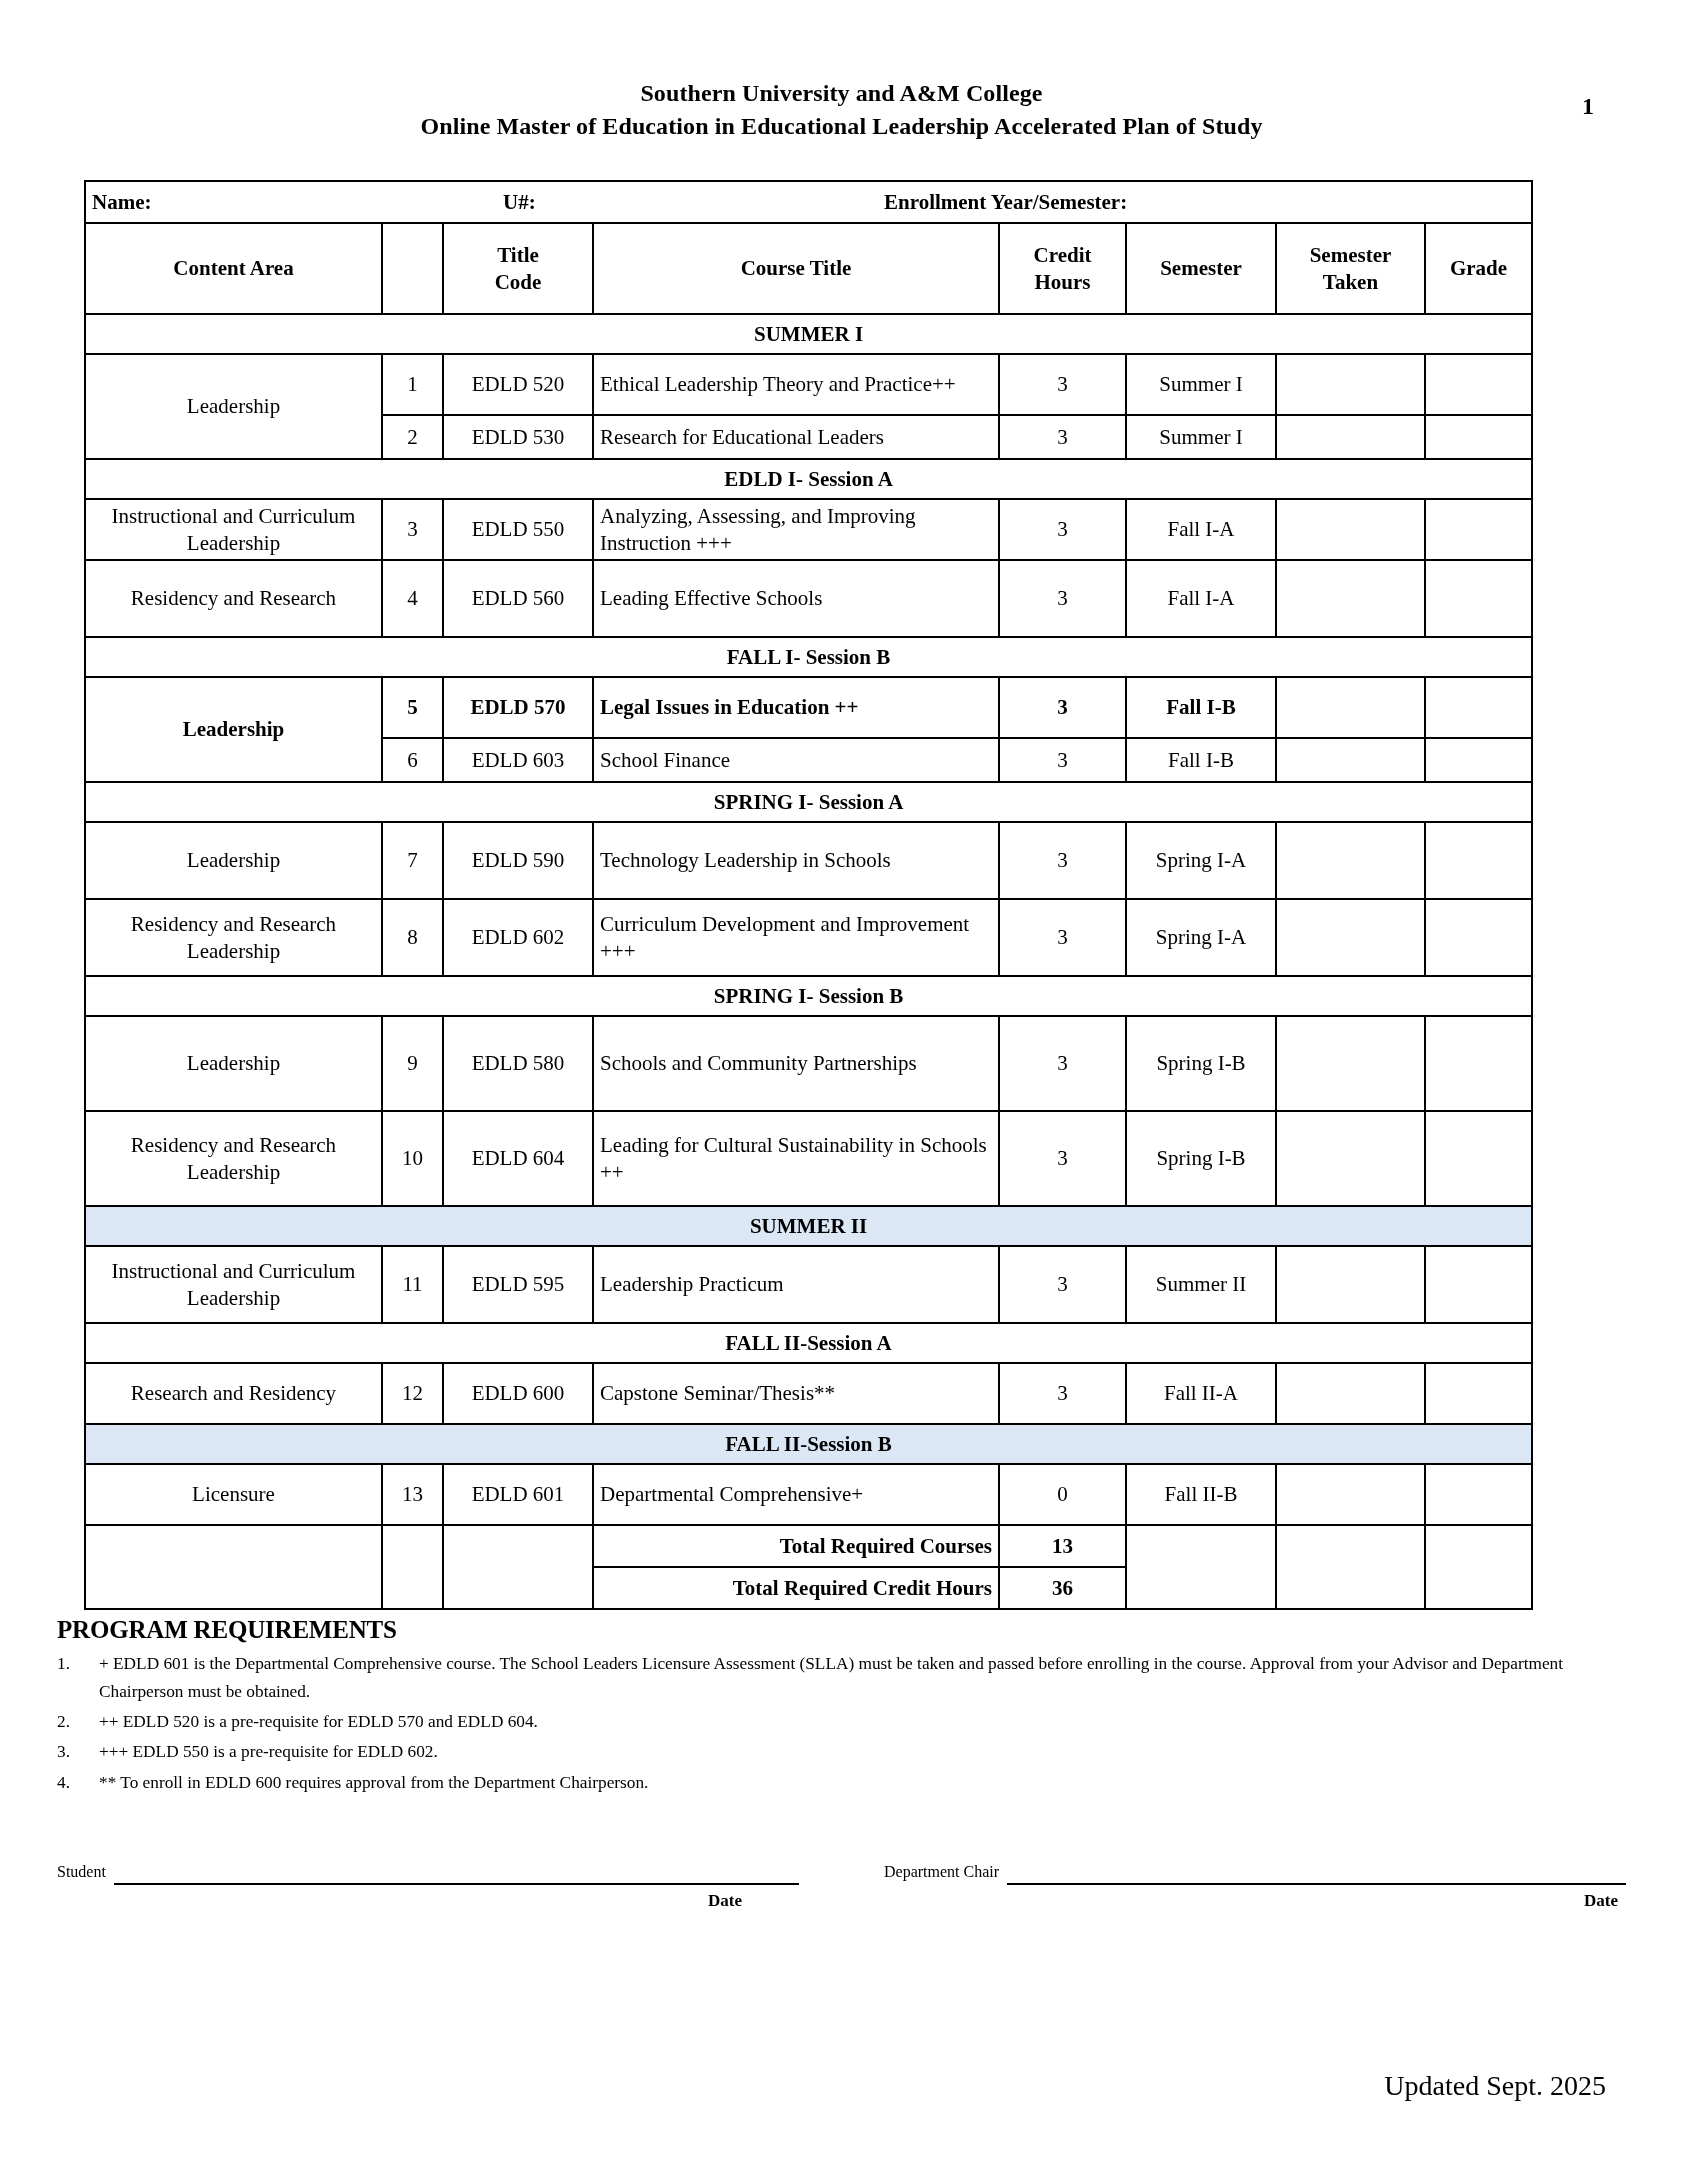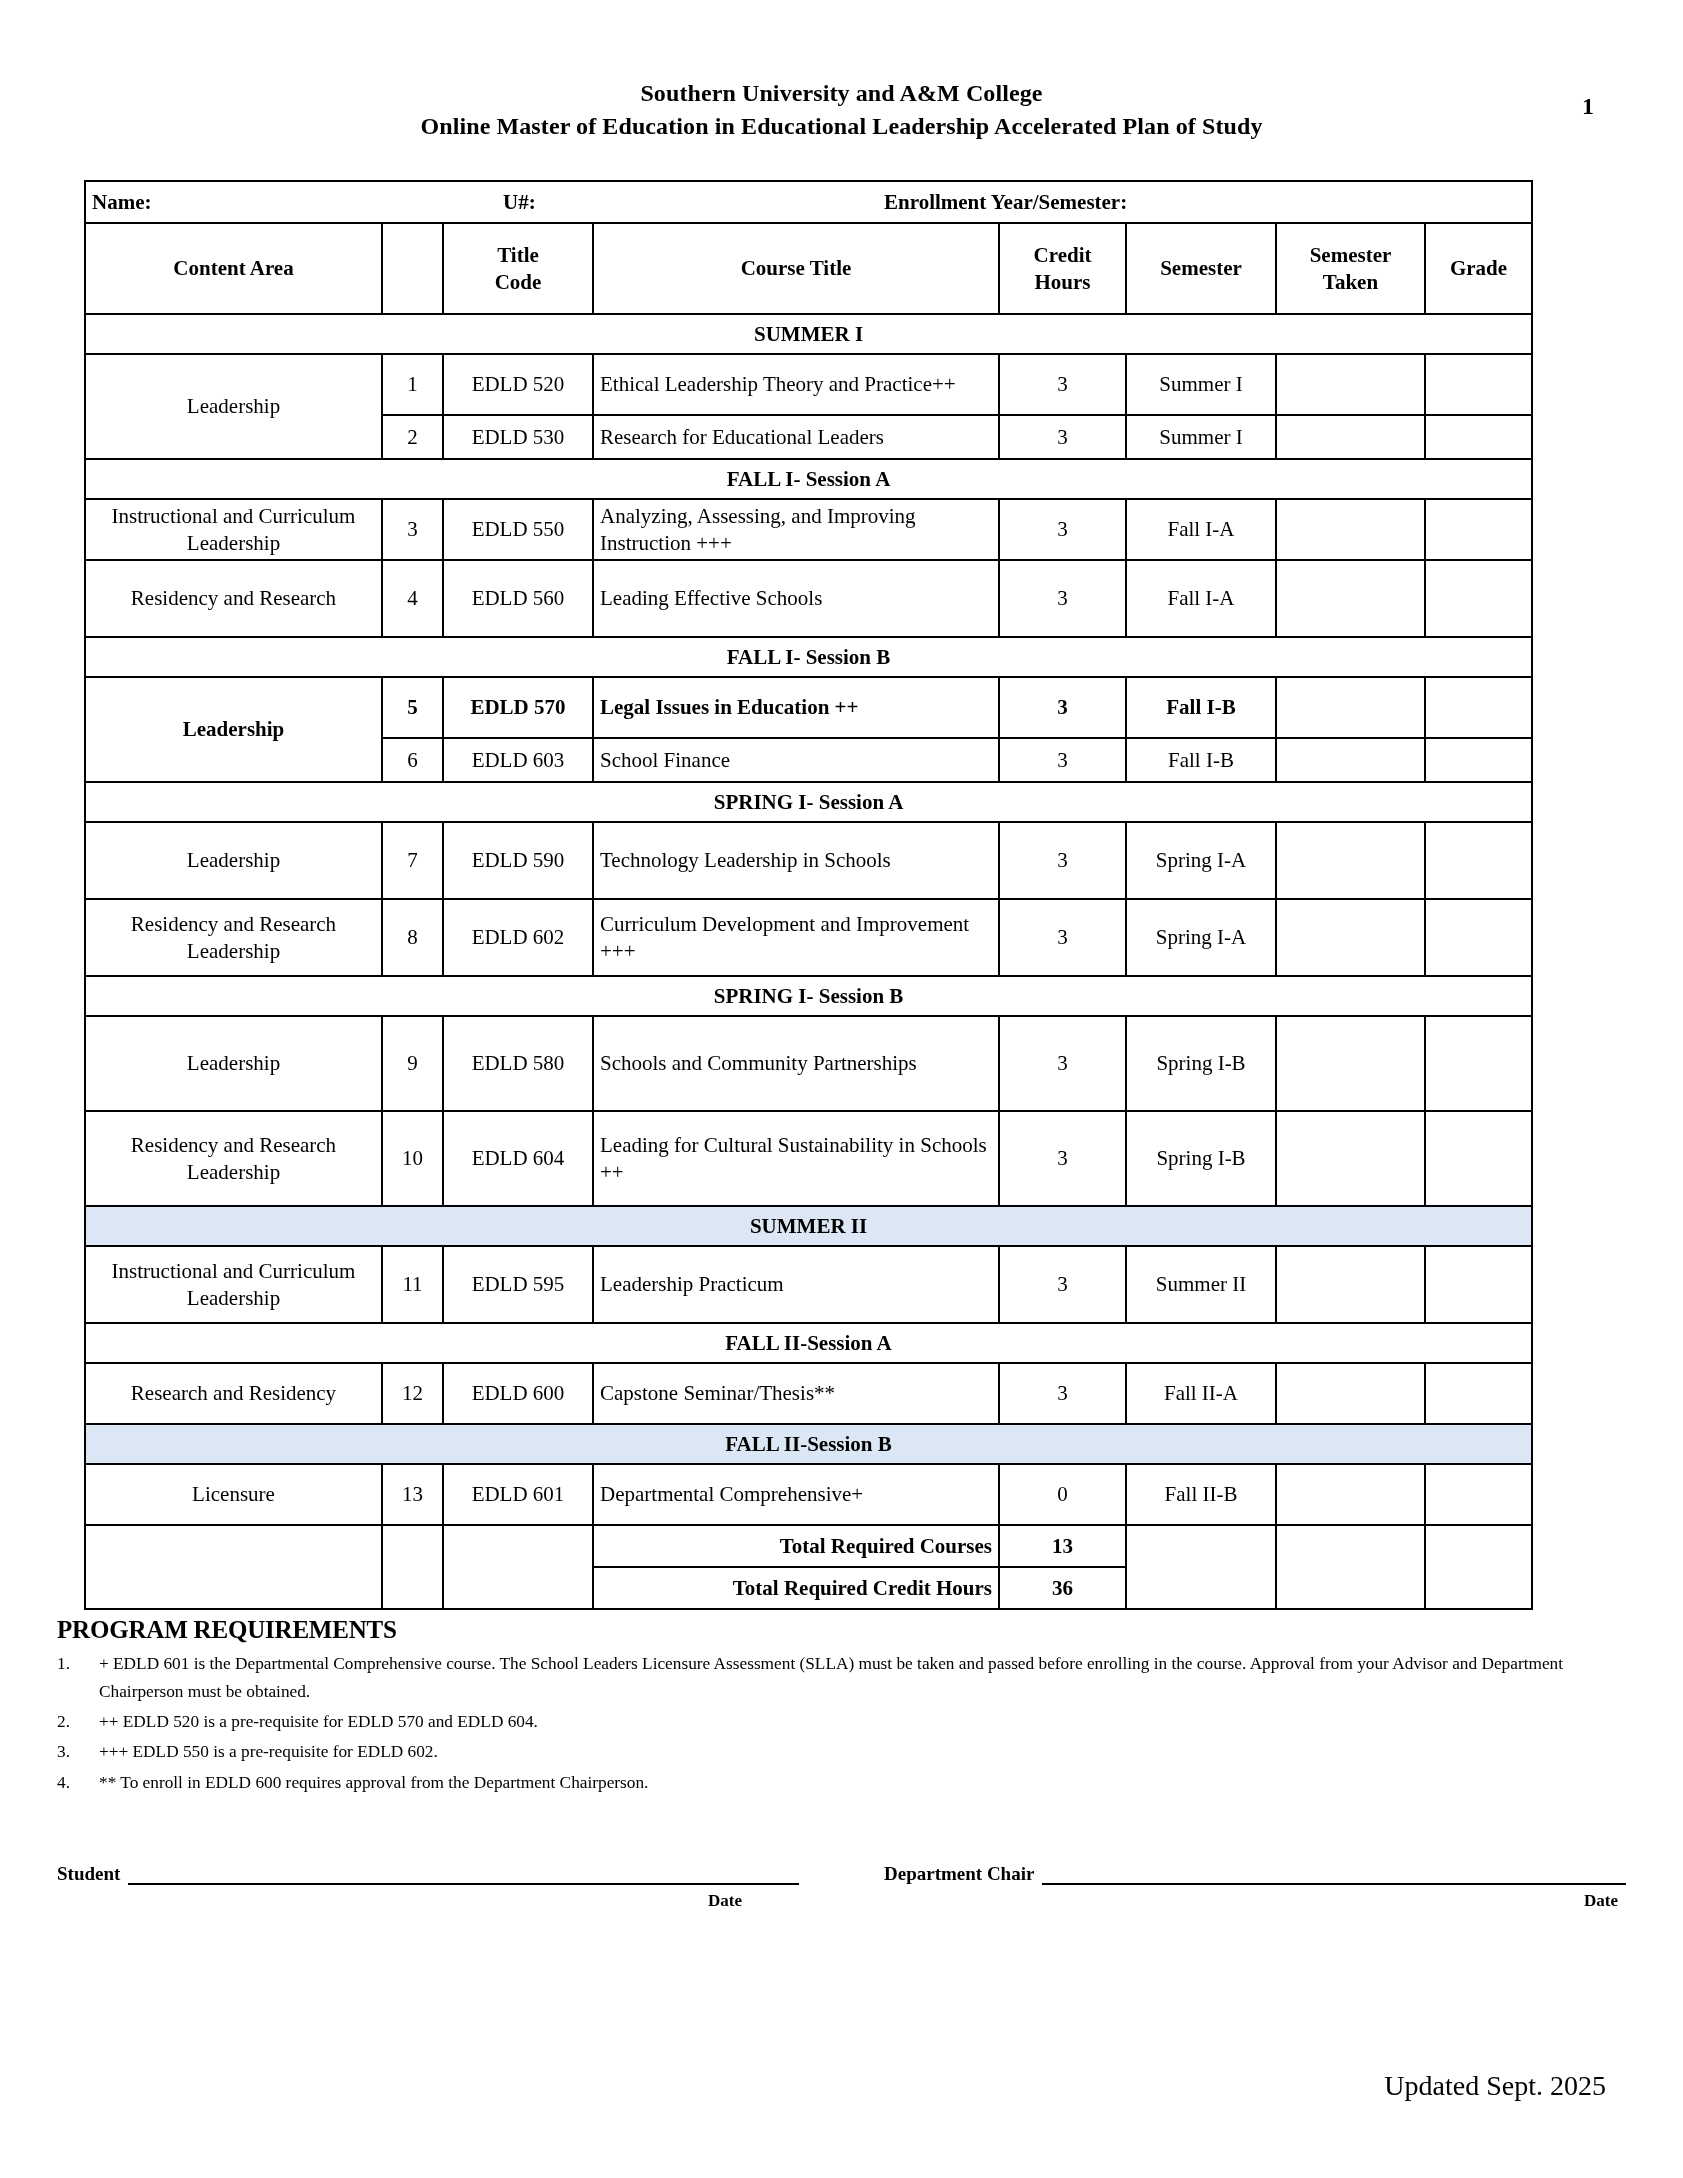--- a/index.html
+++ b/index.html
@@ -164,23 +164,23 @@
 
   
   .signatures {
     margin: 63px 57px 0 57px;
     display: flex;
     gap: 85px;
   }
   .sig-group { flex: 1 1 0; }
   .sig-line {
     display: flex;
-    align-items: flex-end;
-    font-size: 19px;
-    font-weight: bold;
+    align-items: center;
+    font-size: 16px;
+    font-weight: normal;
   }
   .sig-label { flex: 0 0 auto; padding-right: 8px; }
   .sig-rule {
     flex: 1 1 auto;
     border-bottom: 2px solid #000;
     height: 26px;
   }
   .sig-date {
     text-align: right;
     font-size: 17px;
@@ -271,21 +271,21 @@
         <td class="ctr">2</td>
         <td class="ctr">EDLD 530</td>
         <td>Research for Educational Leaders</td>
         <td class="ctr">3</td>
         <td class="ctr">Summer I</td>
         <td></td>
         <td></td>
       </tr>
 
       <tr class="band">
-        <td colspan="8">FALL I- Session A</td>
+        <td colspan="8">EDLD I- Session A</td>
       </tr>
       <tr class="body-row tall">
         <td class="area">Instructional and Curriculum Leadership</td>
         <td class="ctr">3</td>
         <td class="ctr">EDLD 550</td>
         <td>Analyzing, Assessing, and Improving Instruction +++</td>
         <td class="ctr">3</td>
         <td class="ctr">Fall I-A</td>
         <td></td>
         <td></td>

